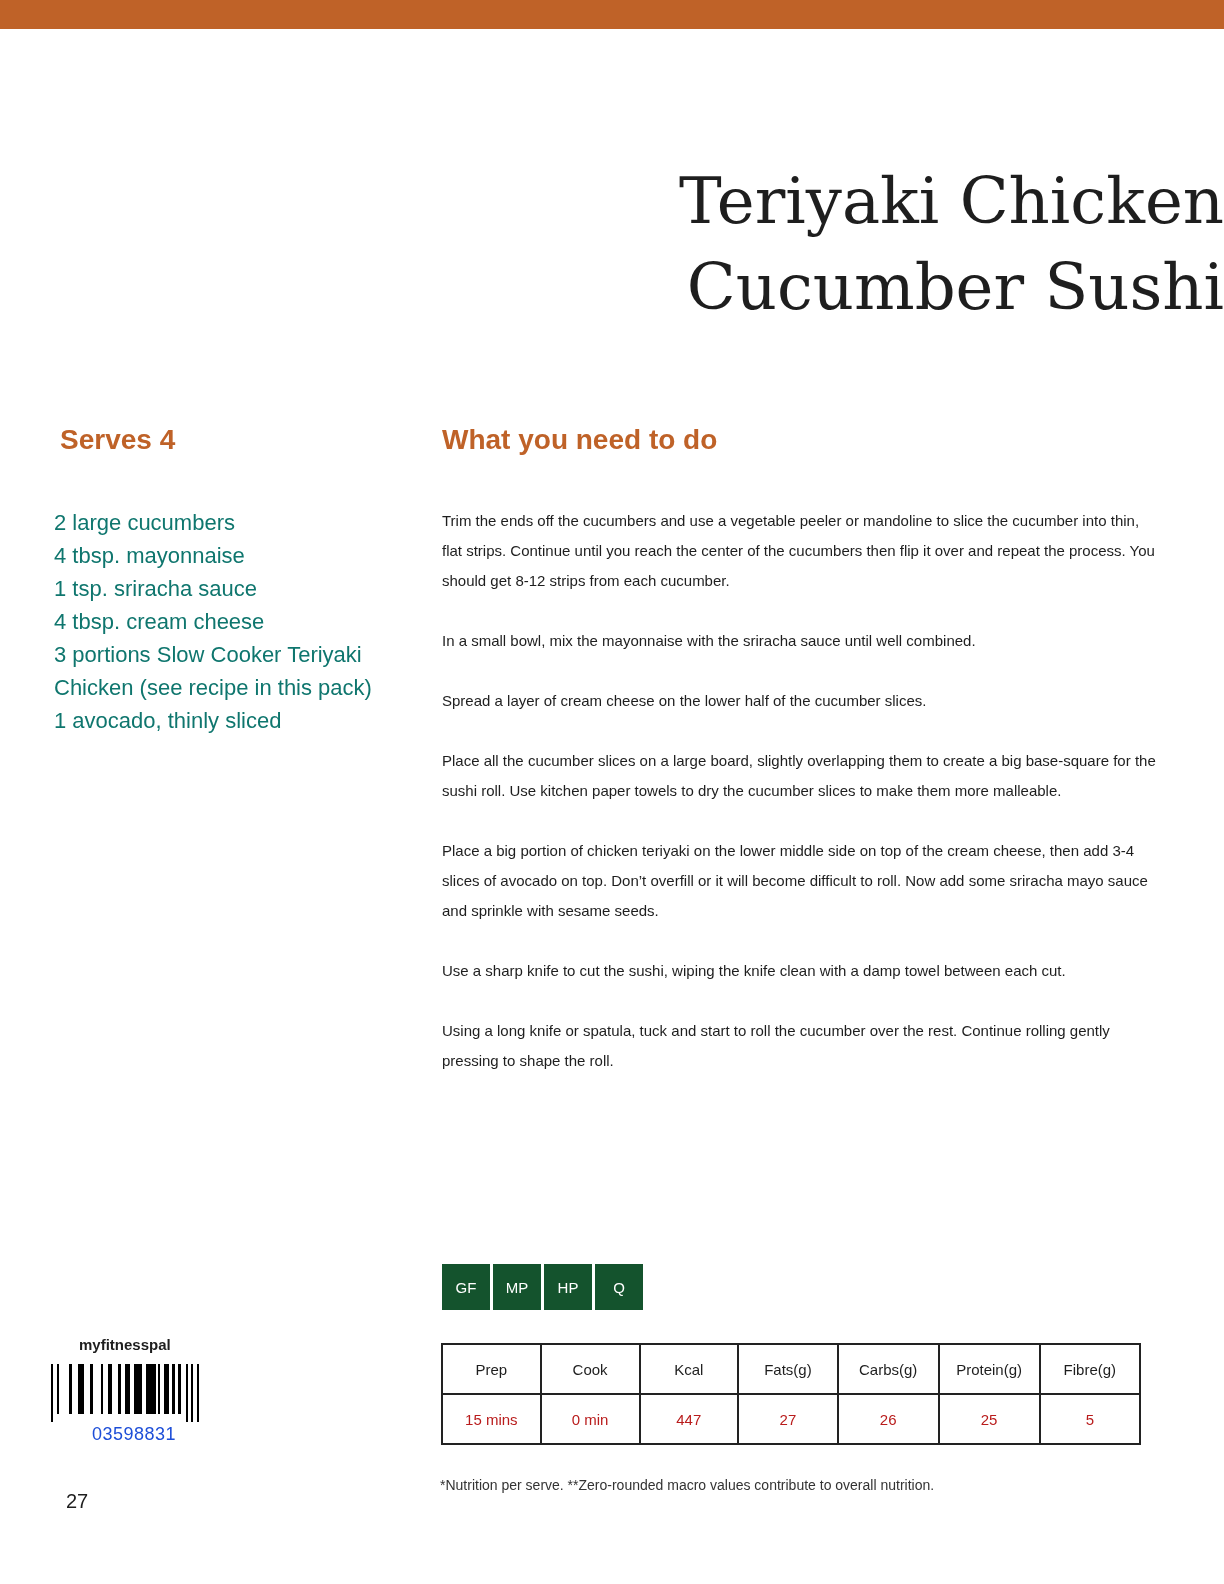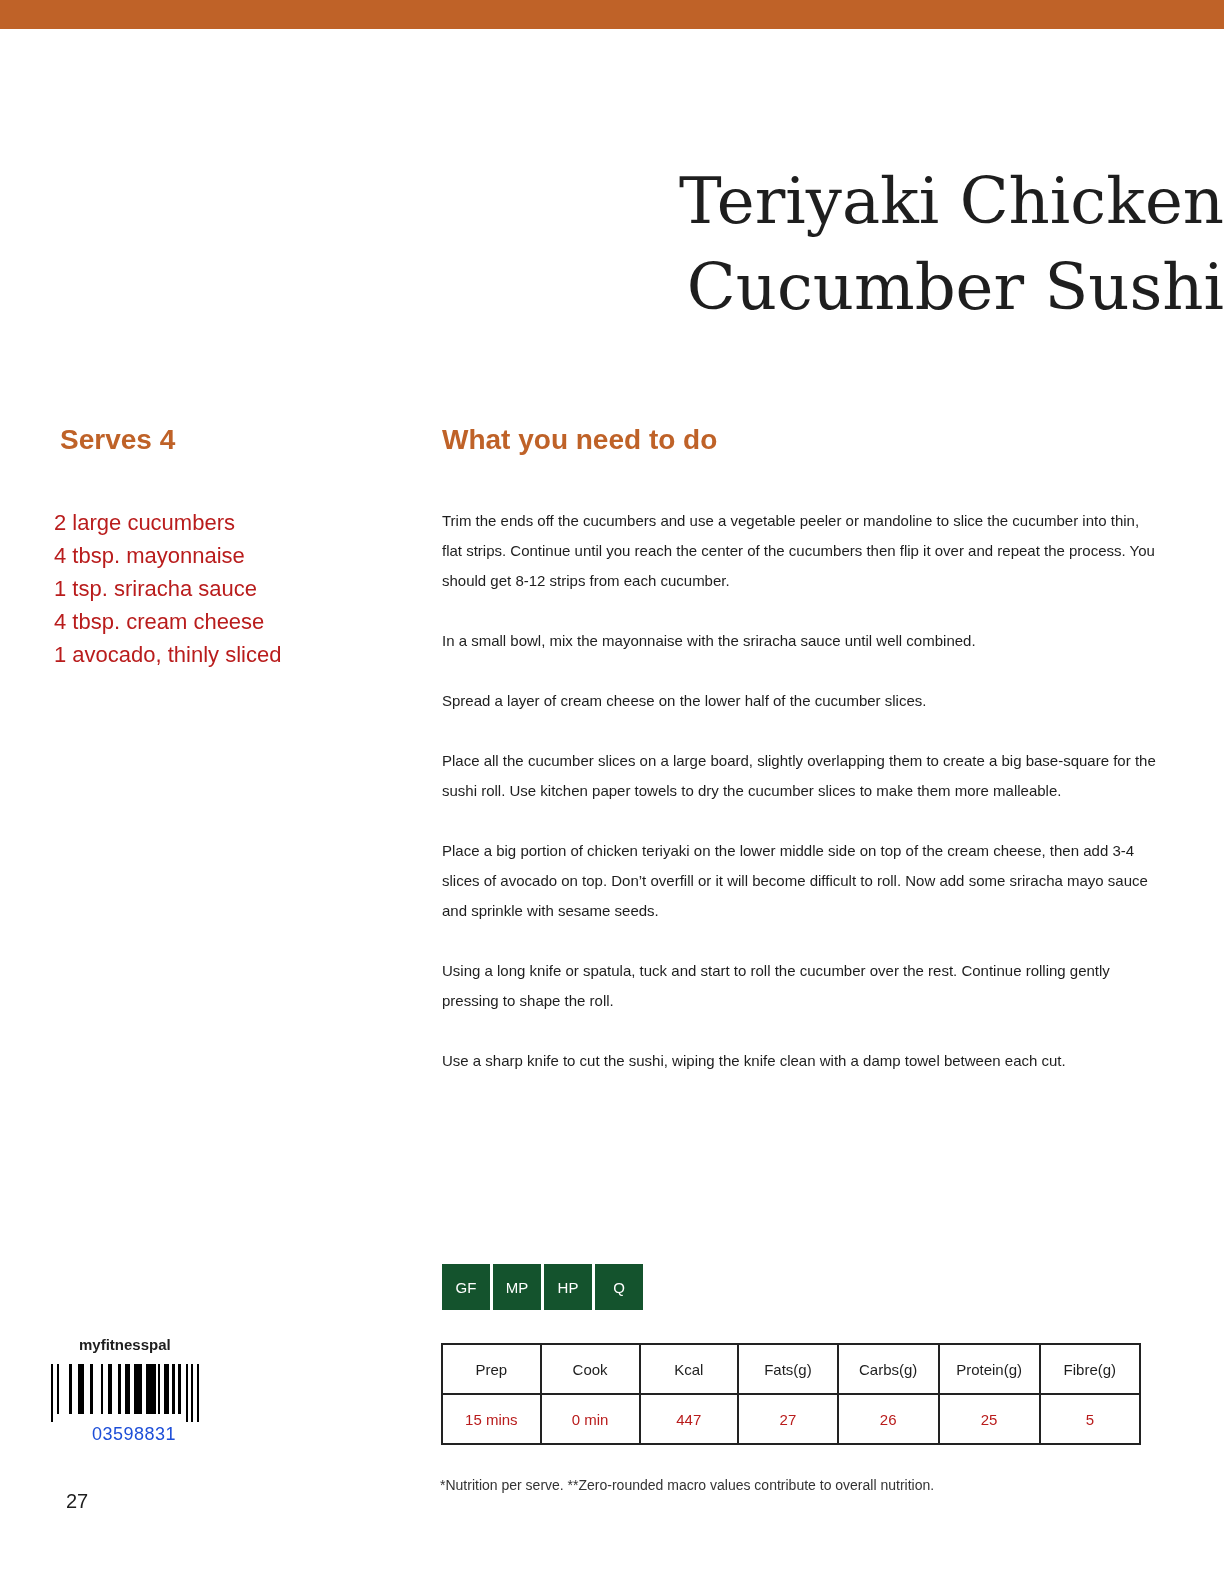--- a/index.html
+++ b/index.html
@@ -2,21 +2,21 @@
 <html><head>
 <meta charset="utf-8">
 <style>
   html, body { margin: 0; padding: 0; background: #ffffff; }
   body { width: 1224px; height: 1584px; position: relative; overflow: hidden; font-family: "Liberation Sans", sans-serif; color: #1e1e1e; }
   .top-bar { position: absolute; left: 0; top: 0; width: 1224px; height: 29px; background: #bf6228; }
   .title { position: absolute; left: 0; top: 158px; width: 1224px; text-align: right; font-family: "DejaVu Serif", "Liberation Serif", serif; font-size: 64px; line-height: 86px; color: #1e1e1e; letter-spacing: 0px; }
   .title div { display: block; }
   .serves { position: absolute; left: 60px; top: 424px; font-size: 28px; font-weight: bold; color: #bf6228; }
   .steps-heading { position: absolute; left: 442px; top: 424px; font-size: 28px; font-weight: bold; color: #bf6228; }
-  .ingredients { position: absolute; left: 54px; top: 506px; width: 340px; font-size: 22px; line-height: 33px; color: #b91c1c; list-style: none; margin: 0; padding: 0; }
+  .ingredients { position: absolute; left: 54px; top: 506px; width: 340px; font-size: 22px; line-height: 33px; color: #0f766e; list-style: none; margin: 0; padding: 0; }
   .ingredients li { margin: 0; padding: 0; }
   .steps { position: absolute; left: 442px; top: 506px; width: 720px; font-size: 15px; line-height: 30px; color: #1e1e1e; }
   .steps p { margin: 0 0 30px 0; }
   .tags { position: absolute; left: 442px; top: 1264px; display: flex; gap: 3px; }
   .tag { width: 48px; height: 46px; background: #14532d; color: #ffffff; font-size: 15px; display: flex; align-items: center; justify-content: center; }
   .nutrition { position: absolute; left: 441px; top: 1343px; border-collapse: collapse; width: 700px; }
   .nutrition th, .nutrition td { border: 2px solid #222; width: 102px; height: 48px; text-align: center; font-size: 15px; padding: 0; }
   .nutrition th { font-weight: normal; }
   .nutrition td { color: #b91c1c; }
   .footnote { position: absolute; left: 440px; top: 1477px; font-size: 14px; color: #333; }
@@ -36,31 +36,32 @@
 </h1>
 
 <div class="serves">Serves 4</div>
 <div class="steps-heading">What you need to do</div>
 
 <ul class="ingredients">
   <li>2 large cucumbers</li>
   <li>4 tbsp. mayonnaise</li>
   <li>1 tsp. sriracha sauce</li>
   <li>4 tbsp. cream cheese</li>
+  <li>3 portions Slow Cooker Teriyaki Chicken (see recipe in this pack)</li>
   <li>1 avocado, thinly sliced</li>
 </ul>
 
 <div class="steps">
   <p>Trim the ends off the cucumbers and use a vegetable peeler or mandoline to slice the cucumber into thin, flat strips. Continue until you reach the center of the cucumbers then flip it over and repeat the process. You should get 8-12 strips from each cucumber.</p>
   <p>In a small bowl, mix the mayonnaise with the sriracha sauce until well combined.</p>
   <p>Spread a layer of cream cheese on the lower half of the cucumber slices.</p>
   <p>Place all the cucumber slices on a large board, slightly overlapping them to create a big base-square for the sushi roll. Use kitchen paper towels to dry the cucumber slices to make them more malleable.</p>
   <p>Place a big portion of chicken teriyaki on the lower middle side on top of the cream cheese, then add 3-4 slices of avocado on top. Don’t overfill or it will become difficult to roll. Now add some sriracha mayo sauce and sprinkle with sesame seeds.</p>
+  <p>Use a sharp knife to cut the sushi, wiping the knife clean with a damp towel between each cut.</p>
   <p>Using a long knife or spatula, tuck and start to roll the cucumber over the rest. Continue rolling gently pressing to shape the roll.</p>
-  <p>Use a sharp knife to cut the sushi, wiping the knife clean with a damp towel between each cut.</p>
 </div>
 
 <div class="tags">
   <div class="tag">GF</div>
   <div class="tag">MP</div>
   <div class="tag">HP</div>
   <div class="tag">Q</div>
 </div>
 
 <table class="nutrition">

